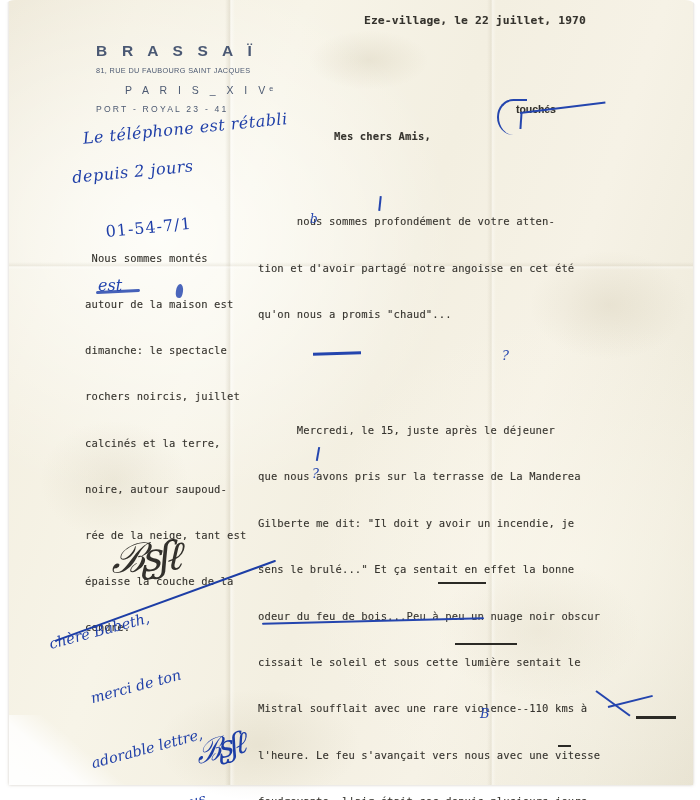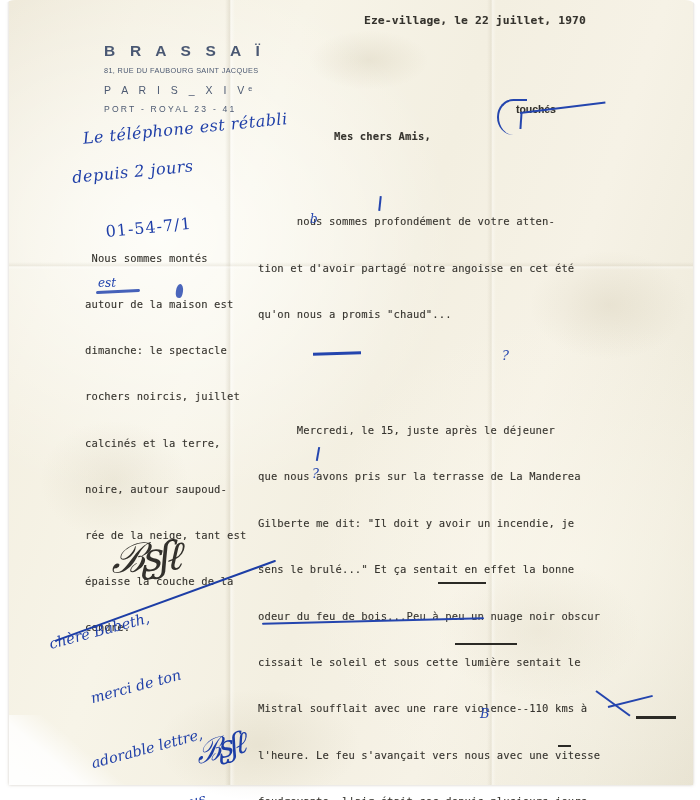--- a/index.html
+++ b/index.html
@@ -60,21 +60,21 @@
     left: 364px;
     top: 14px;
     font-size: 11.2px;
     font-weight: bold;
     line-height: 14px;
   }
 
   
   #letterhead {
     position: absolute;
-    left: 104px;
+    left: 96px;
     top: 42px;
     width: 210px;
     color: #4d5a70;
   }
   #lh-name {
     font-family: "Liberation Sans", sans-serif;
     font-size: 15.5px;
     font-weight: bold;
     letter-spacing: 5.2px;
     color: #4a5873;
@@ -88,20 +88,21 @@
     margin-top: 6px;
     line-height: 10px;
   }
   #lh-city {
     font-family: "Liberation Sans", sans-serif;
     font-size: 10.5px;
     letter-spacing: 4.0px;
     color: #4d5a72;
     margin-top: 8px;
     line-height: 13px;
+    text-align: center;
   }
   #lh-phone {
     font-family: "Liberation Sans", sans-serif;
     font-size: 8.6px;
     letter-spacing: 2.2px;
     color: #4d5a72;
     margin-top: 7px;
     line-height: 11px;
   }
 
@@ -148,21 +149,21 @@
     height: 3px;
     background: #2445ae;
     transform: rotate(-3deg);
     border-radius: 2px;
     opacity: 0.85;
   }
   #lc-ins {
     position: absolute;
     left: 98px;
     top: 276px;
-    font-size: 12px;
+    font-size: 16px;
     color: #2445ae;
     font-family: "DejaVu Serif", serif;
     font-style: italic;
   }
   #lc-blot {
     position: absolute;
     left: 176px;
     top: 284px;
     width: 7px; height: 14px;
     background: #2b4bb0;

